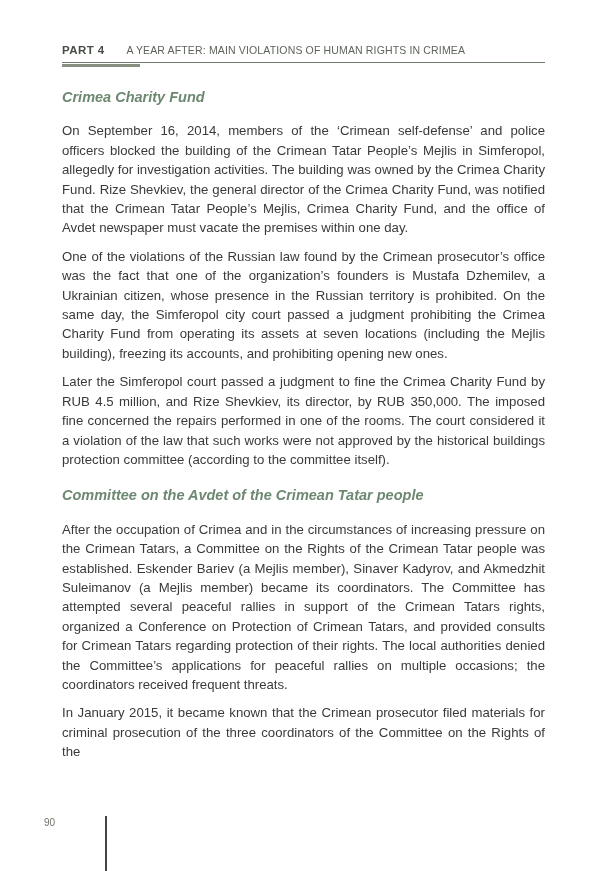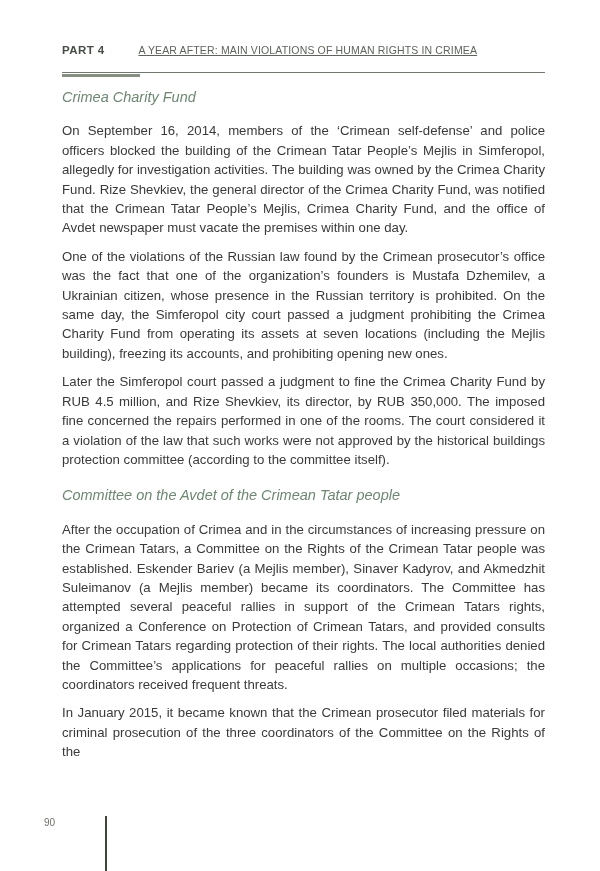--- a/index.html
+++ b/index.html
@@ -17,37 +17,36 @@
   }
 
   
   .header {
     position: absolute;
     left: 62px;
     top: 44px;
     width: 483px;
     display: flex;
     align-items: center;
-    padding-bottom: 16px;
+    padding-bottom: 6px;
     border-bottom: 1.5px solid var(--rule, #6e786c);
   }
   .part-label {
     font-weight: bold;
     font-size: 11.5px;
     letter-spacing: 0.4px;
     color: var(--header_label, #454d44);
     white-space: nowrap;
   }
   .header-title {
-    margin-left: 34px;
+    margin-left: 22px;
     font-size: 10.5px;
     letter-spacing: 0.15px;
     color: var(--header_title, #5d645b);
     white-space: nowrap;
-    text-decoration: underline;
   }
   .part-underline {
     position: absolute;
     left: 0;
     bottom: -5px;
     width: 78px;
     height: 3px;
     background: var(--part_underline, #868f80);
   }
 
@@ -59,21 +58,21 @@
     width: 483px;
     color: var(--body_text, #3a3a3a);
     font-size: 13.2px;
     line-height: 19.4px;
     text-align: justify;
     hyphens: auto;
     -webkit-hyphens: auto;
   }
   .sec-heading {
     font-size: 14.5px;
-    font-weight: normal;
+    font-weight: bold;
     font-style: italic;
     color: var(--heading_green, #6d8871);
     margin: 0 0 14px 0;
     text-align: left;
   }
   .sec-heading.first {
     margin-top: 8px;
   }
   .sec-heading.second {
     margin-top: 17px;

